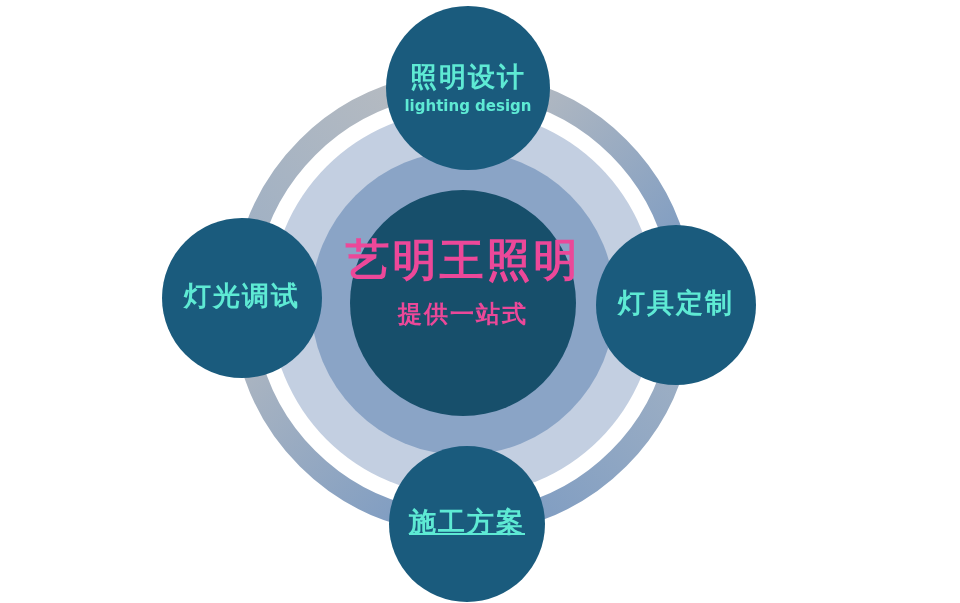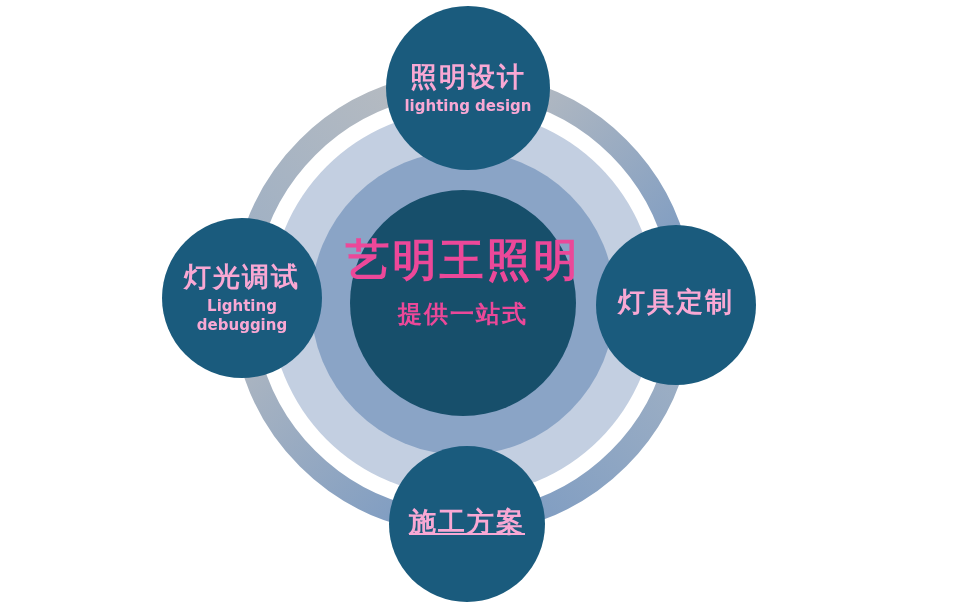--- a/index.html
+++ b/index.html
@@ -18,21 +18,21 @@
   .stage svg.backdrop {
     position: absolute;
     left: 0;
     top: 0;
   }
   
   .node {
     position: absolute;
     border-radius: 50%;
     background: #1a5b7d;
-    color: #f9a8d4;
+    color: #5eead4;
     display: flex;
     flex-direction: column;
     align-items: center;
     justify-content: center;
     text-align: center;
     box-sizing: border-box;
     padding: 0 12px;
   }
   .node .zh {
     font-size: 27px;
@@ -41,21 +41,21 @@
     line-height: 1.15;
     margin-bottom: 5px;
     white-space: nowrap;
   }
   .node .en {
     font-size: 15px;
     font-weight: 700;
     line-height: 1.25;
   }
   .node-top    { left: 386px; top:   6px; width: 164px; height: 164px; }
-  .node-right  { left: 596px; top: 225px; width: 160px; height: 160px; font-family: Liberation Serif, serif; }
+  .node-right  { left: 596px; top: 225px; width: 160px; height: 160px; }
   .node-bottom { left: 389px; top: 446px; width: 156px; height: 156px; text-decoration: underline; }
   .node-left   { left: 162px; top: 218px; width: 160px; height: 160px; }
 
   
   .center-node {
     position: absolute;
     left: 313px;
     top: 236px;
     width: 300px;
     color: #ec4899;
@@ -119,21 +119,20 @@
   <div class="node node-right">
     <div class="zh">灯具定制</div>
   </div>
 
   <div class="node node-bottom">
     <div class="zh">施工方案</div>
   </div>
 
   <div class="node node-left">
     <div class="zh">灯光调试</div>
-    <div class="en">Lighting debugging</div>
   </div>
 
   <div class="center-node">
     <div class="center-title">艺明王照明</div>
     <div class="center-sub">提供一站式</div>
   </div>
 
 </div>
 
 </body></html>

